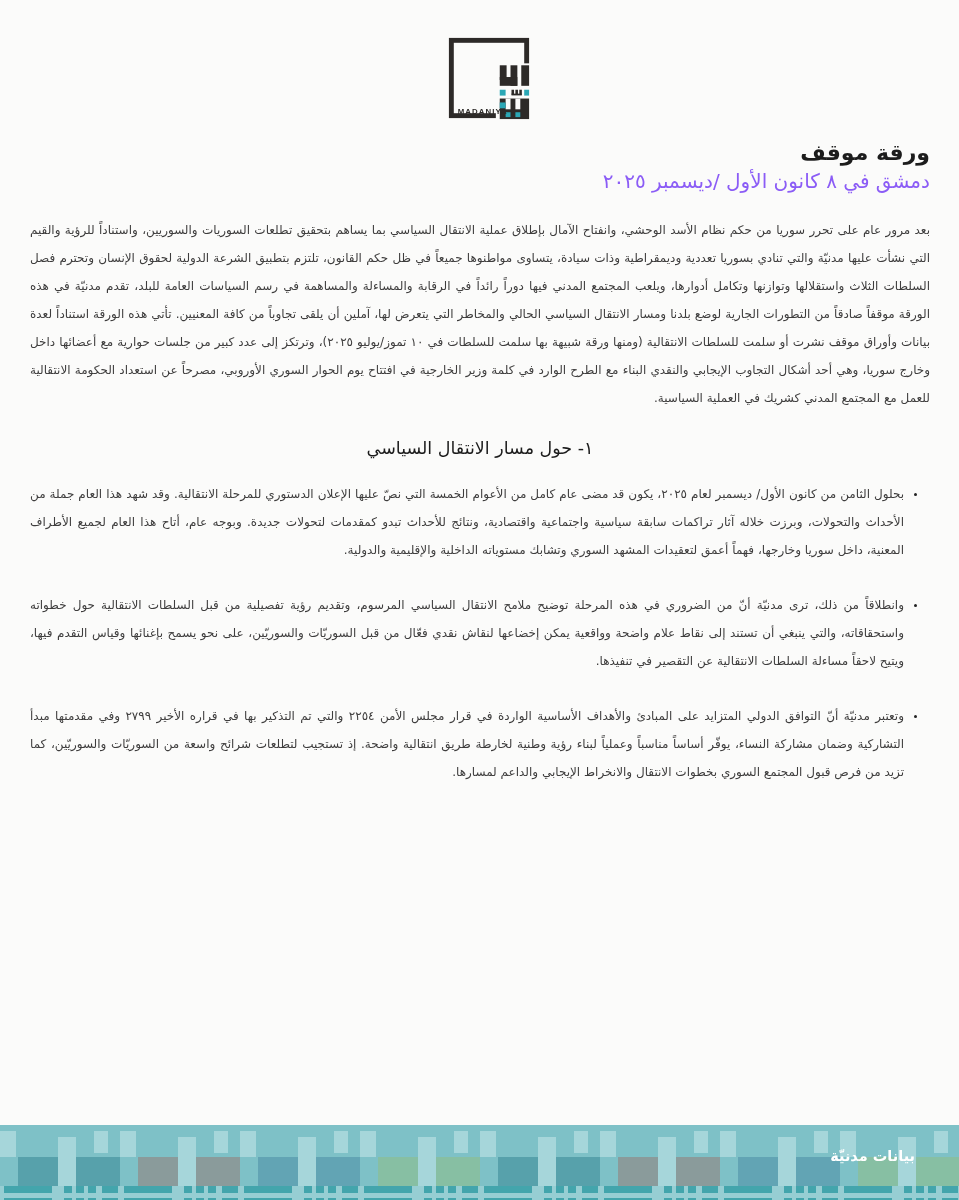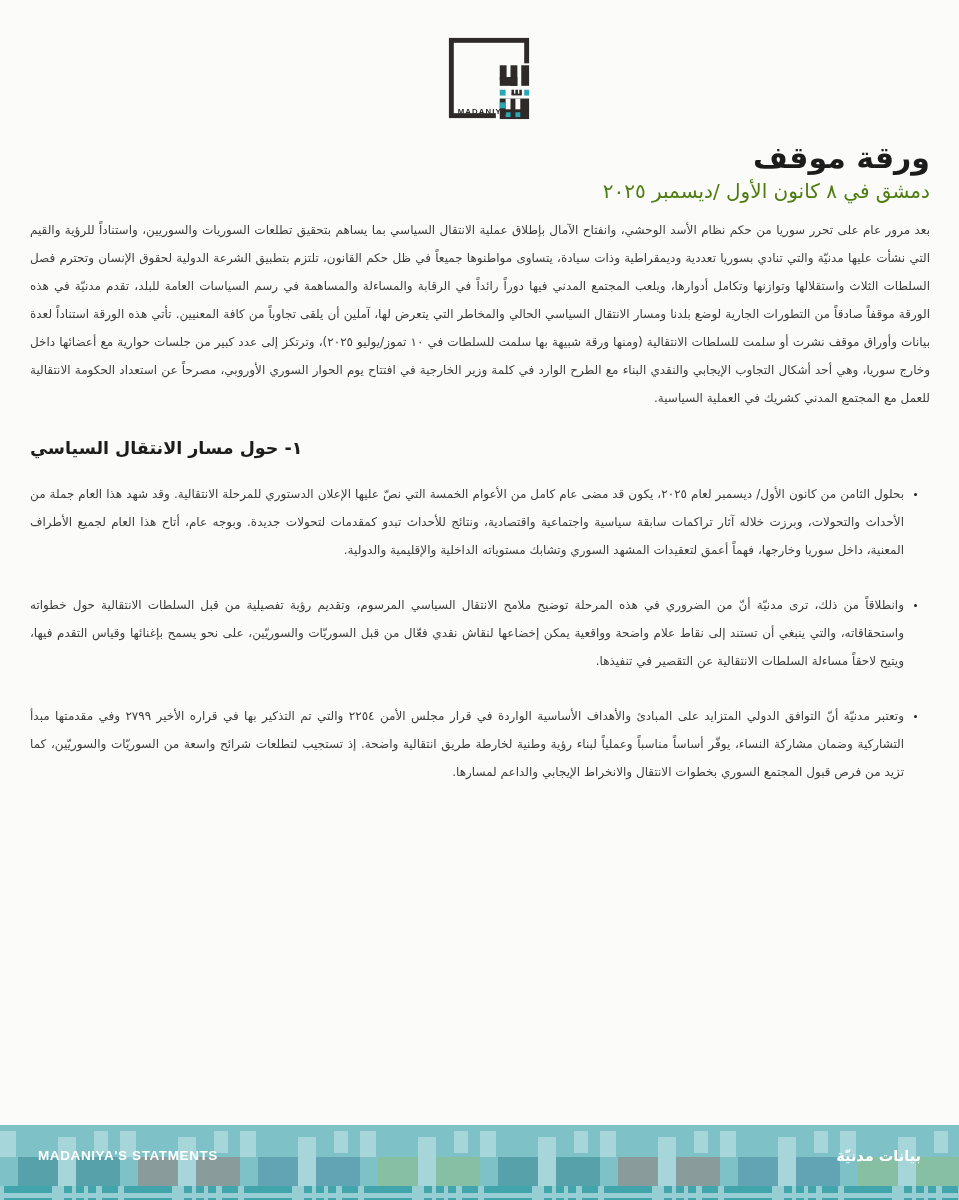--- a/index.html
+++ b/index.html
@@ -12,45 +12,45 @@
   html,body{margin:0;padding:0;}
   body{background:#e8e8e8;font-family:"DejaVu Sans", sans-serif;}
   .page{
     position:relative; width:959px; height:1200px; margin:0 auto;
     background:var(--page-bg); overflow:hidden;
   }
   
   .logo-wrap{ position:absolute; top:34px; left:0; right:8px; display:flex; justify-content:center;padding-left:27px; }
   
   .header{ position:absolute; top:140px; right:29px; left:30px; direction:rtl; text-align:right; }
-  .doc-title{ font-size:30px; font-weight:bold; color:var(--heading); line-height:1.2; letter-spacing:0; margin:0; }
-  .doc-date{ font-size:20px; color:#4d7c0f; line-height:1.35; margin:2px 0 0 0; }
+  .doc-title{ font-size:22px; font-weight:bold; color:var(--heading); line-height:1.2; letter-spacing:0; margin:0; }
+  .doc-date{ font-size:20px; color:#8b5cf6; line-height:1.35; margin:2px 0 0 0; }
   
   .content{ position:absolute; top:216px; right:29px; left:30px; direction:rtl; }
   .para{
     font-size:12px; line-height:28px; color:var(--text);
     text-align:justify; text-justify:inter-word; margin:0;
   }
   .section-heading{
-    font-size:17.5px; font-weight:bold; color:var(--heading);
-    margin:26px 0 0 0; text-align:left;
+    font-size:17.5px; font-weight:normal; color:var(--heading);
+    margin:26px 0 0 0; text-align:center;
   }
   ul.bullets{ margin:22px 0 8px 0; padding:0 26px 0 0; list-style:disc outside; }
   ul.bullets li{ margin:0 0 27px 0; }
   ul.bullets li::marker{ color:#222; font-size:0.85em; }
   
   .footer{ position:absolute; left:0; right:0; bottom:0; height:75px; }
   .footer svg{ display:block; }
   .footer-left{
     position:absolute; top:0; left:38px; height:61px; display:flex; align-items:center;
     color:#ffffff; font-family:"Liberation Sans", sans-serif; font-weight:bold;
     font-size:13.5px; letter-spacing:0.6px;
   }
   .footer-right{
-    position:absolute; top:0; right:38px; height:61px; display:flex; align-items:center;
+    position:absolute; top:0; right:44px; height:61px; display:flex; align-items:center;
     color:#ffffff; direction:rtl; font-weight:bold; font-size:14.5px;
   }
 </style>
 </head>
 <body>
 
 <div class="page">
 
   <div class="logo-wrap">
     <svg width="88" height="88" viewBox="0 0 90 90" aria-hidden="true">
@@ -131,17 +131,16 @@
           <rect x="76" y="3" width="8" height="9" style="fill:var(--strip-block)"></rect>
           <rect x="88" y="3" width="8" height="9" style="fill:var(--strip-block)"></rect>
           <rect x="102" y="3" width="16" height="9" style="fill:var(--strip-block)"></rect>
         </pattern>
       </defs>
       <rect x="0" y="0" width="959" height="61" style="fill:var(--tile-bg)"></rect>
       <rect x="0" y="0" width="959" height="61" fill="url(#tiles)"></rect>
       <rect x="0" y="61" width="959" height="14" style="fill:var(--strip-bg)"></rect>
       <rect x="0" y="61" width="959" height="14" fill="url(#strip)"></rect>
     </svg>
-    <div class="footer-left">MADANIYA'S STATMENTS</div>
     <div class="footer-right">بيانات مدنيّة</div>
   </div>
 
 </div>
 
 </body></html>

